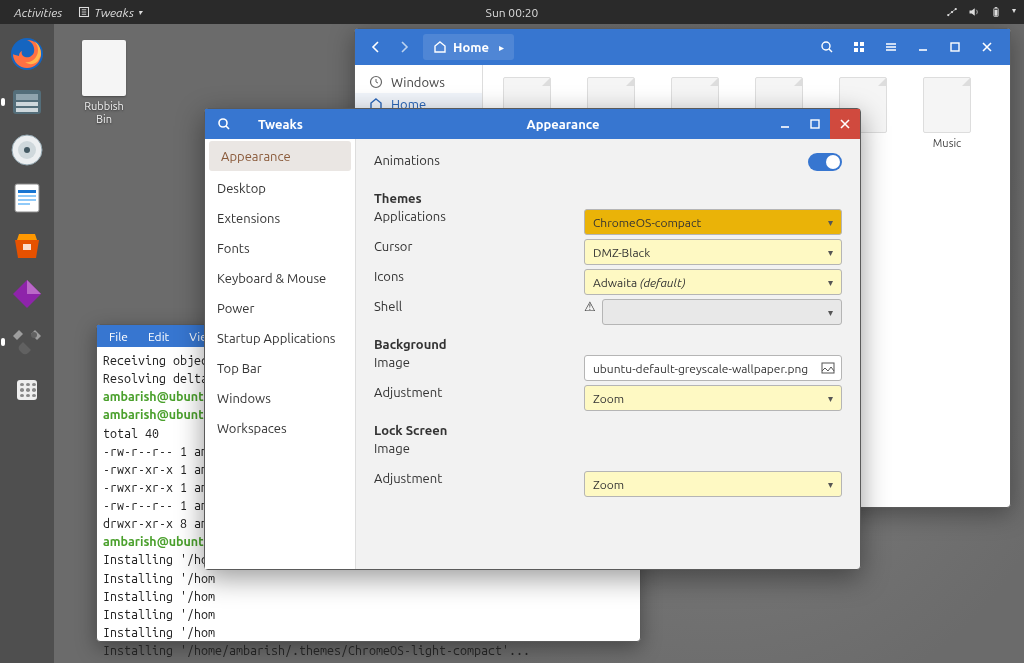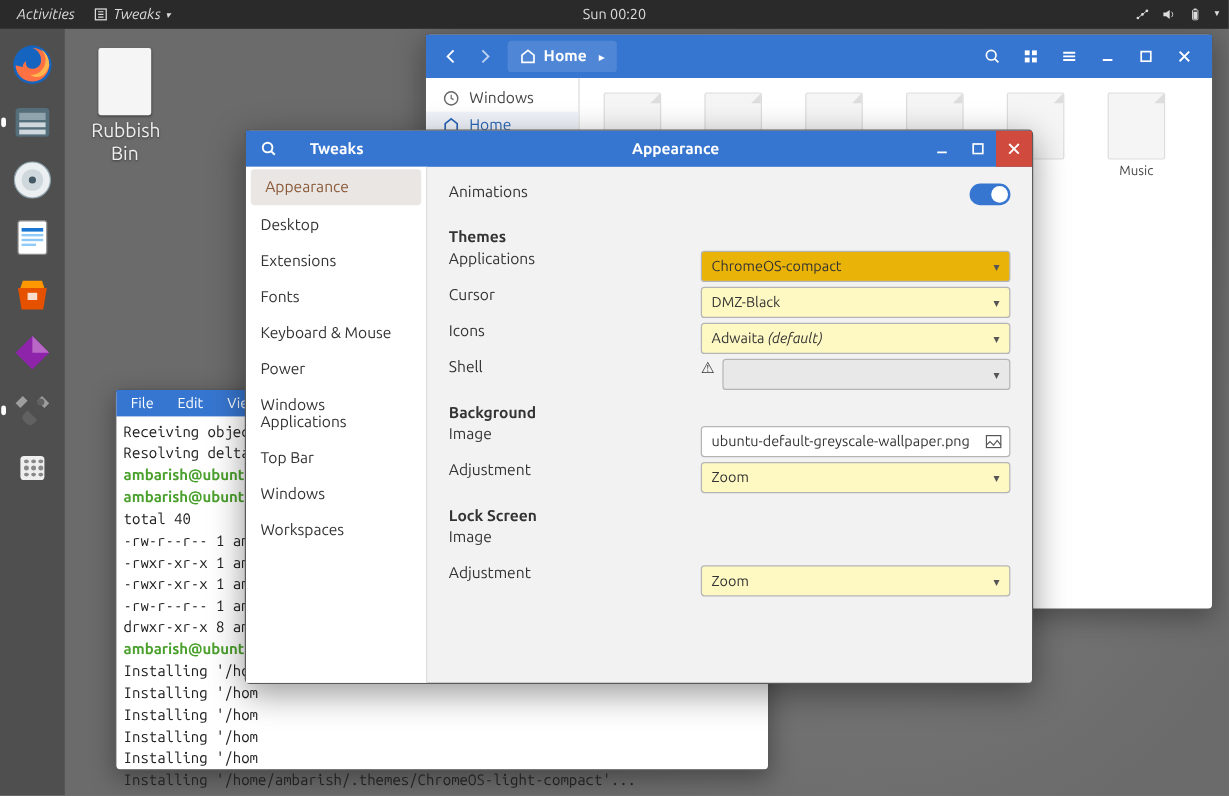--- a/index.html
+++ b/index.html
@@ -11,21 +11,21 @@
   .topbar .right { position:absolute; right:8px; display:flex; gap:10px; }
   .topbtn { padding:2px 6px; }
   .topbar svg { width:12px; height:12px; fill:#ddd; }
 
   .dock { position:absolute; left:0; top:24px; bottom:0; width:54px; background:rgba(30,30,30,0.35); z-index:80; display:flex; flex-direction:column; align-items:center; padding-top:8px; gap:4px;}
   .dock .dicon { width:44px; height:44px; border-radius:6px; display:flex; align-items:center; justify-content:center; position:relative;}
   .dock .dicon.active::before { content:""; position:absolute; left:-4px; top:18px; width:4px; height:8px; background:#fff; border-radius:2px;}
   .grip { width:20px; height:20px; background:#eee; border-radius:3px; display:grid; grid-template-columns:repeat(3,4px); gap:2px; padding:3px;}
   .grip span{background:#888; border-radius:50%;}
 
-  .desktop-icon { position:absolute; top:40px; left:76px; width:56px; text-align:center; z-index:1; color:#eee; font-size:16px; line-height:1.2; text-shadow:0 1px 2px rgba(0,0,0,.5);}
+  .desktop-icon { position:absolute; top:40px; left:76px; width:56px; text-align:center; z-index:1; color:#eee; font-size:11px; line-height:1.2; text-shadow:0 1px 2px rgba(0,0,0,.5);}
   .di-img{width:44px; height:56px; background:#f5f5f5; margin:0 auto 4px; border-radius:2px; box-shadow:0 1px 2px rgba(0,0,0,.3);}
 
   
   .files { position:absolute; top:28px; left:354px; width:657px; height:480px; background:#fff; border:1px solid #5c5c5c; border-radius:4px; z-index:10; box-shadow:0 6px 24px rgba(0,0,0,.35);}
   .files-header { height:36px; background:#3776d0; display:flex; align-items:center; padding:0 8px; color:#fff; font-size:13px;}
   .fh-btn{width:26px; height:26px; display:flex; align-items:center; justify-content:center; border-radius:3px; margin-right:2px;}
   .fh-path{display:flex; align-items:center; gap:6px; background:rgba(255,255,255,.12); height:26px; padding:0 10px; border-radius:3px; margin-left:4px;}
   .fh-right{margin-left:auto; display:flex; gap:4px;}
   .files-body{display:flex; height:calc(100% - 36px);}
   .files-sidebar{width:128px; border-right:1px solid #ddd; padding:6px 0; font-size:13px; color:#444;}
@@ -354,21 +354,21 @@
     </div>
   </div>
   <div class="tweaks-body">
     <div class="tweaks-sidebar">
       <div class="ts-item active">Appearance</div>
       <div class="ts-item">Desktop</div>
       <div class="ts-item">Extensions</div>
       <div class="ts-item">Fonts</div>
       <div class="ts-item">Keyboard &amp; Mouse</div>
       <div class="ts-item">Power</div>
-      <div class="ts-item">Windows Applications</div>
+      <div class="ts-item">Startup Applications</div>
       <div class="ts-item">Top Bar</div>
       <div class="ts-item">Windows</div>
       <div class="ts-item">Workspaces</div>
     </div>
     <div class="tweaks-content">
       <div class="row">
         <div class="label">Animations</div>
         <div class="switch"></div>
       </div>
       <div class="heading">Themes</div>

